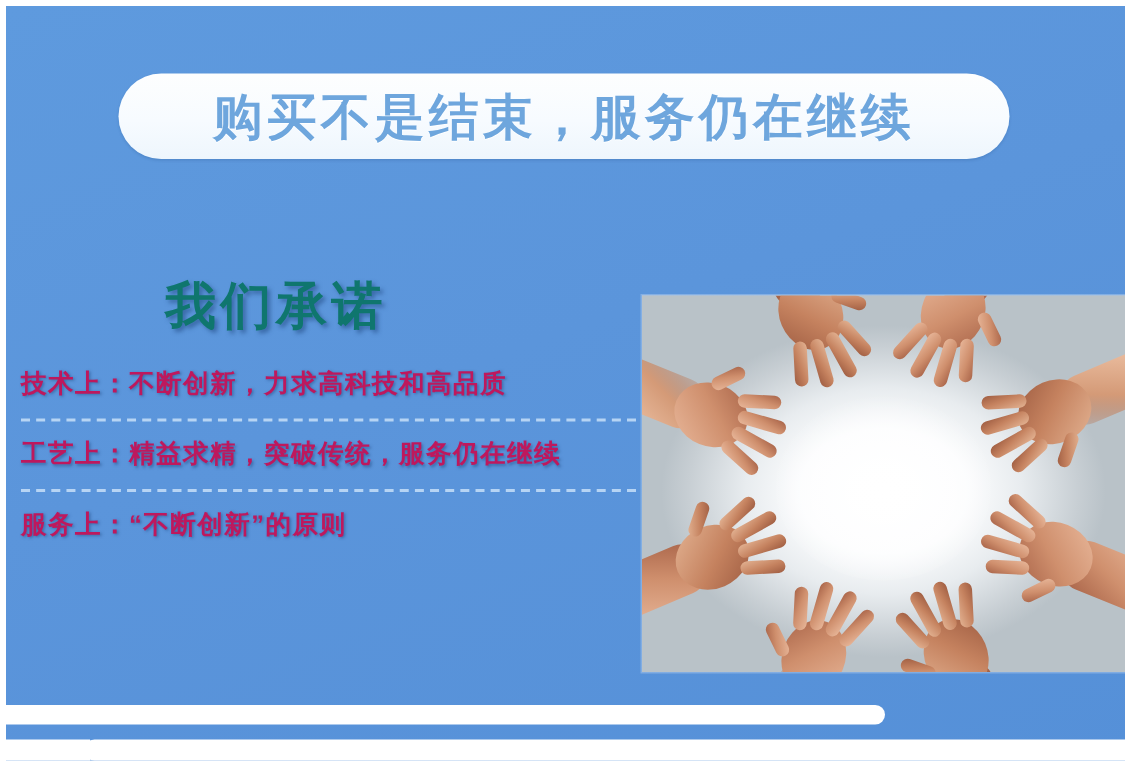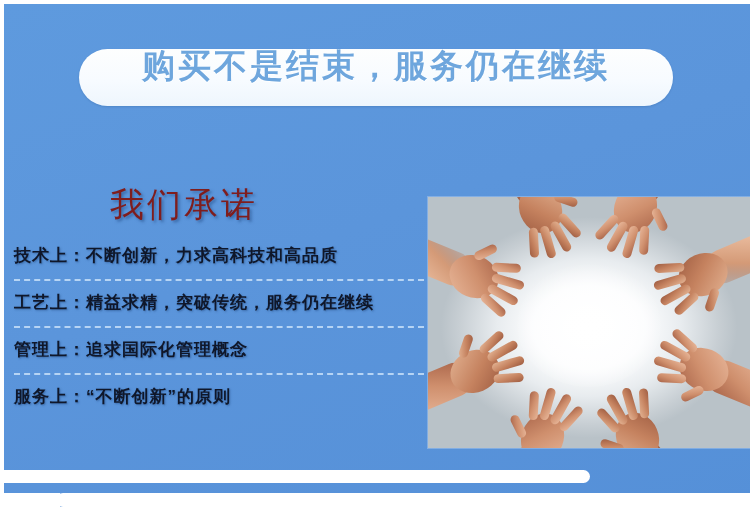--- a/index.html
+++ b/index.html
@@ -30,21 +30,21 @@
   .header-pill {
     position: absolute;
     left: 79px;
     top: 49px;
     width: 594px;
     height: 57px;
     border-radius: 29px;
     background: linear-gradient(180deg, #fdfefe 0%, #f7fbff 55%, #eef6fd 100%);
     box-shadow: 0 1px 2px rgba(20,60,110,0.18);
     display: flex;
-    align-items: flex-start;
+    align-items: center;
     justify-content: center;
     box-sizing: border-box;
   }
   .header-pill .headline {
     font-size: 33px;
     font-weight: bold;
     letter-spacing: 3px;
     color: #6ea6dd;
     line-height: 1;
     white-space: nowrap;
@@ -54,38 +54,38 @@
   
   .left-col {
     position: absolute;
     left: 14px;
     top: 186px;
     width: 410px;
   }
   .promise-title {
     margin: 0 0 22px 96px;
     font-size: 34px;
-    font-weight: normal;
-    color: #7f1d1d;
+    font-weight: bold;
+    color: #0f766e;
     letter-spacing: 3px;
     line-height: 1.1;
     text-shadow: 2px 2px 3px rgba(30,70,125,0.55);
   }
   .promise-list {
     list-style: none;
     margin: 0;
     padding: 0;
   }
   .promise-item {
     position: relative;
     padding: 0 0 11px 0;
     margin-bottom: 11px;
     font-size: 17px;
     font-weight: bold;
-    color: #0f172a;
+    color: #be185d;
     letter-spacing: 1px;
     line-height: 1.35;
     white-space: nowrap;
     text-shadow: 1px 1px 2px rgba(28,66,120,0.5);
   }
   .promise-item.with-rule {
     border-bottom: 2px dashed rgba(214,234,252,0.75);
   }
   .promise-item.no-rule {
     border-bottom: none;
@@ -164,21 +164,20 @@
 
   <div class="header-pill">
     <div class="headline">购买不是结束，服务仍在继续</div>
   </div>
 
   <div class="left-col">
     <div class="promise-title">我们承诺</div>
     <ul class="promise-list">
       <li class="promise-item with-rule">技术上：不断创新，力求高科技和高品质</li>
       <li class="promise-item with-rule">工艺上：精益求精，突破传统，服务仍在继续</li>
-      <li class="promise-item with-rule">管理上：追求国际化管理概念</li>
       <li class="promise-item no-rule">服务上：“不断创新”的原则</li>
     </ul>
   </div>
 
   <div class="photo-frame">
     <div class="photo-sky"></div>
     <svg width="322" height="251" viewBox="0 0 322 251" style="position:absolute;left:0;top:0;">
       <defs>
         <linearGradient id="skinA" x1="0" y1="0" x2="1" y2="1">
           <stop offset="0%" stop-color="#e8b79a"></stop>

